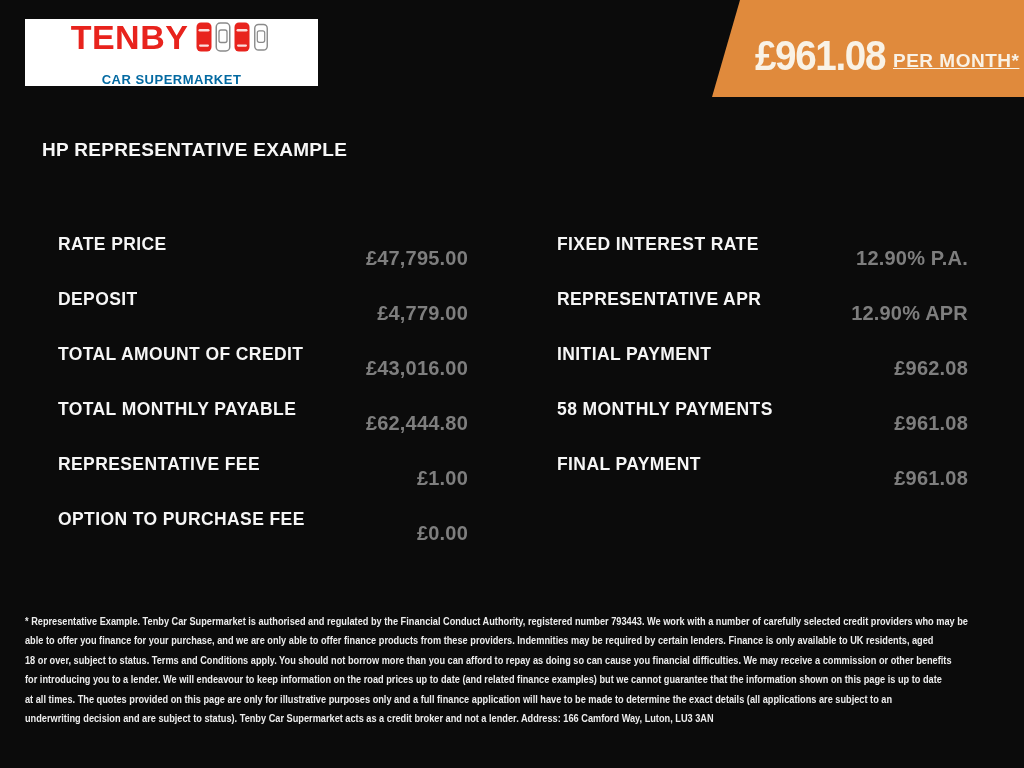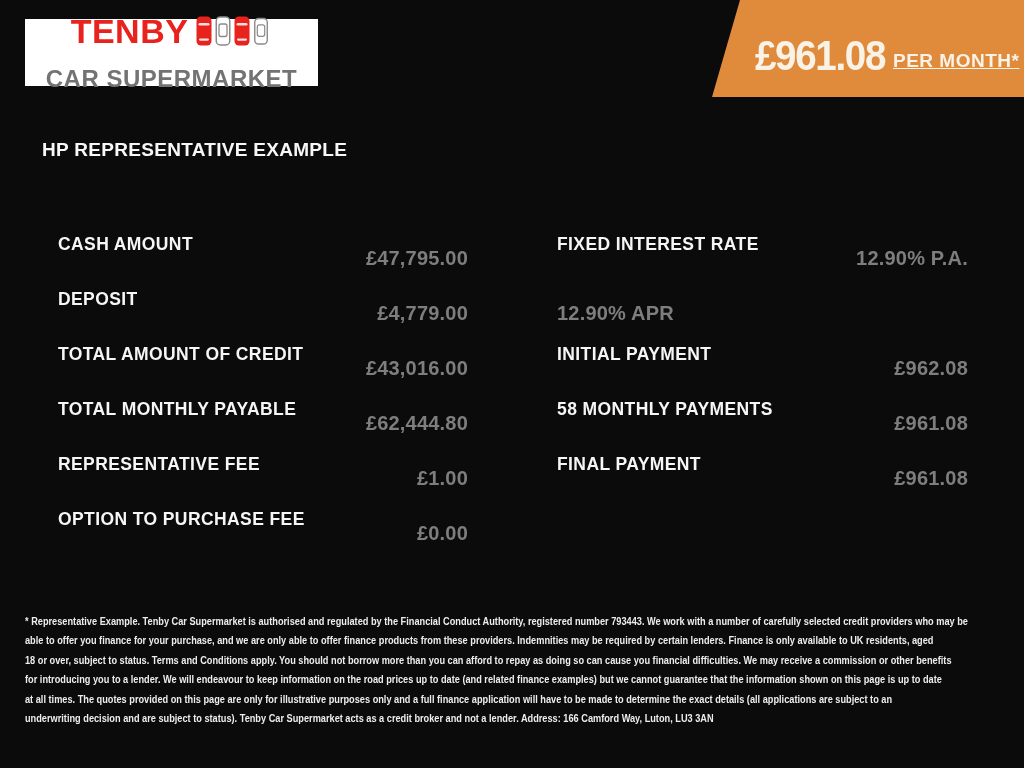--- a/index.html
+++ b/index.html
@@ -20,21 +20,21 @@
     display:flex; flex-direction:column;
     align-items:center; justify-content:center;
   }
   .logo-top { display:flex; align-items:center; gap:8px; }
   .logo-title {
     color:#e8231d; font-weight:bold; font-size:34px;
     line-height:1; letter-spacing:0.5px;
   }
   .logo-cars { display:block; }
   .logo-sub {
-    color:#737373; font-weight:bold; font-size:24px;
+    color:#0369a1; font-weight:bold; font-size:13px;
     line-height:1; margin-top:19px; letter-spacing:0.5px;
   }
 
   
   .banner {
     position:absolute; left:700px; top:0;
     width:324px; height:97px;
     background:#e08a3c;
     clip-path:polygon(40px 0, 324px 0, 324px 97px, 12px 97px);
   }
@@ -124,21 +124,21 @@
 
   <div class="banner">
     <span class="banner-price">£961.08</span>
     <span class="banner-period">PER MONTH*</span>
   </div>
 
   <div class="heading">HP REPRESENTATIVE EXAMPLE</div>
 
   <div class="col col-left">
     <div class="f-row">
-      <span class="f-label">CASH AMOUNT</span>
+      <span class="f-label">RATE PRICE</span>
       <span class="f-value">£47,795.00</span>
     </div>
     <div class="f-row">
       <span class="f-label">DEPOSIT</span>
       <span class="f-value">£4,779.00</span>
     </div>
     <div class="f-row">
       <span class="f-label">TOTAL AMOUNT OF CREDIT</span>
       <span class="f-value">£43,016.00</span>
     </div>
@@ -155,20 +155,21 @@
       <span class="f-value">£0.00</span>
     </div>
   </div>
 
   <div class="col col-right">
     <div class="f-row">
       <span class="f-label">FIXED INTEREST RATE</span>
       <span class="f-value">12.90% P.A.</span>
     </div>
     <div class="f-row">
+      <span class="f-label">REPRESENTATIVE APR</span>
       <span class="f-value">12.90% APR</span>
     </div>
     <div class="f-row">
       <span class="f-label">INITIAL PAYMENT</span>
       <span class="f-value">£962.08</span>
     </div>
     <div class="f-row">
       <span class="f-label">58 MONTHLY PAYMENTS</span>
       <span class="f-value">£961.08</span>
     </div>

